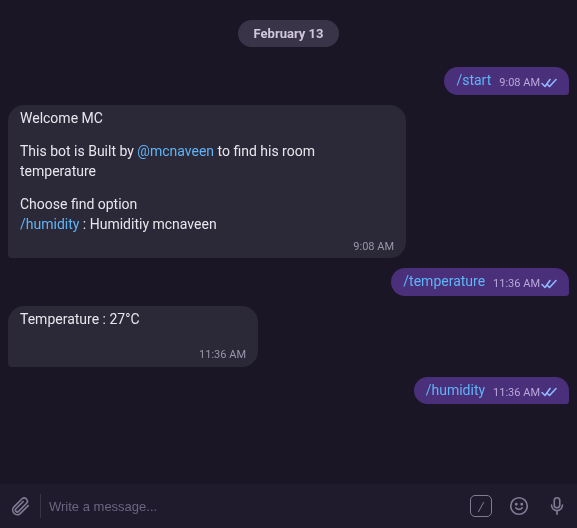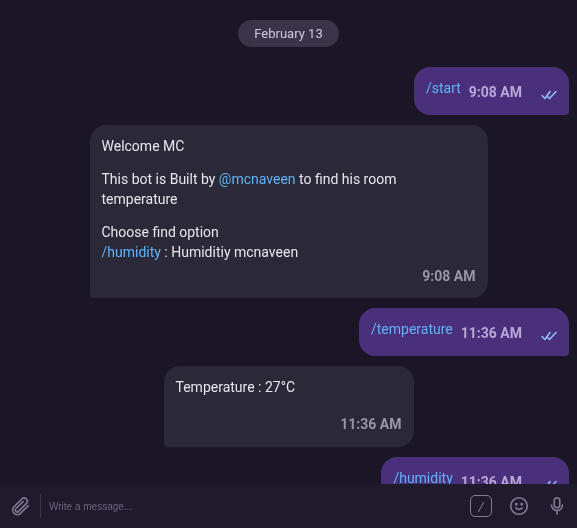--- a/index.html
+++ b/index.html
@@ -25,35 +25,35 @@
     display: flex;
     justify-content: center;
     margin: 10px 0 20px;
   }
   .date-pill {
     background: #3a3448;
     padding: 6px 16px;
     border-radius: 14px;
     font-size: 13px;
     color: #cfc9db;
-    font-weight: 400;
+    font-weight: 700;
   }
   .msg-row {
     display: flex;
     margin-bottom: 10px;
   }
   .msg-row.out {
     justify-content: flex-end;
   }
   .msg-row.in {
-    justify-content: center;
+    justify-content: flex-start;
   }
   .bubble {
     max-width: 400px;
-    padding: 12px 12px;
+    padding: 4px 12px;
     border-radius: 16px;
     position: relative;
     font-size: 14px;
     line-height: 1.4;
   }
   .bubble.out {
     background: #4a2f7a;
     border-bottom-right-radius: 4px;
   }
   .bubble.in {
@@ -63,27 +63,26 @@
   .bubble .cmd-link {
     color: #5eb5f7;
   }
   .bubble .mention {
     color: #5eb5f7;
     margin-top: 16px;
   }
   .meta {
     display: inline-flex;
     align-items: center;
-    gap: 19px;
-    font-size: 14px;
+    gap: 1px;
+    font-size: 11px;
     color: #9a95aa;
     margin-left: 8px;
     float: right;
     margin-top: 4px;
-    font-weight: bold;
   }
   .bubble.out .meta {
     color: #b9a9d9;
   }
   .checks {
     width: 16px;
     height: 12px;
   }
   .checks svg {
     width: 16px;
@@ -125,21 +124,21 @@
     height: 24px;
     background: #3a3448;
     flex-shrink: 0;
   }
   .msg-input {
     flex: 1;
     background: transparent;
     border: none;
     outline: none;
     color: #e8e6ed;
-    font-size: 10px;
+    font-size: 13px;
   }
   .msg-input::placeholder {
     color: #6b6580;
   }
   .slash-box {
     width: 22px;
     height: 22px;
     border: 1.5px solid #817a93;
     border-radius: 5px;
     display: flex;

